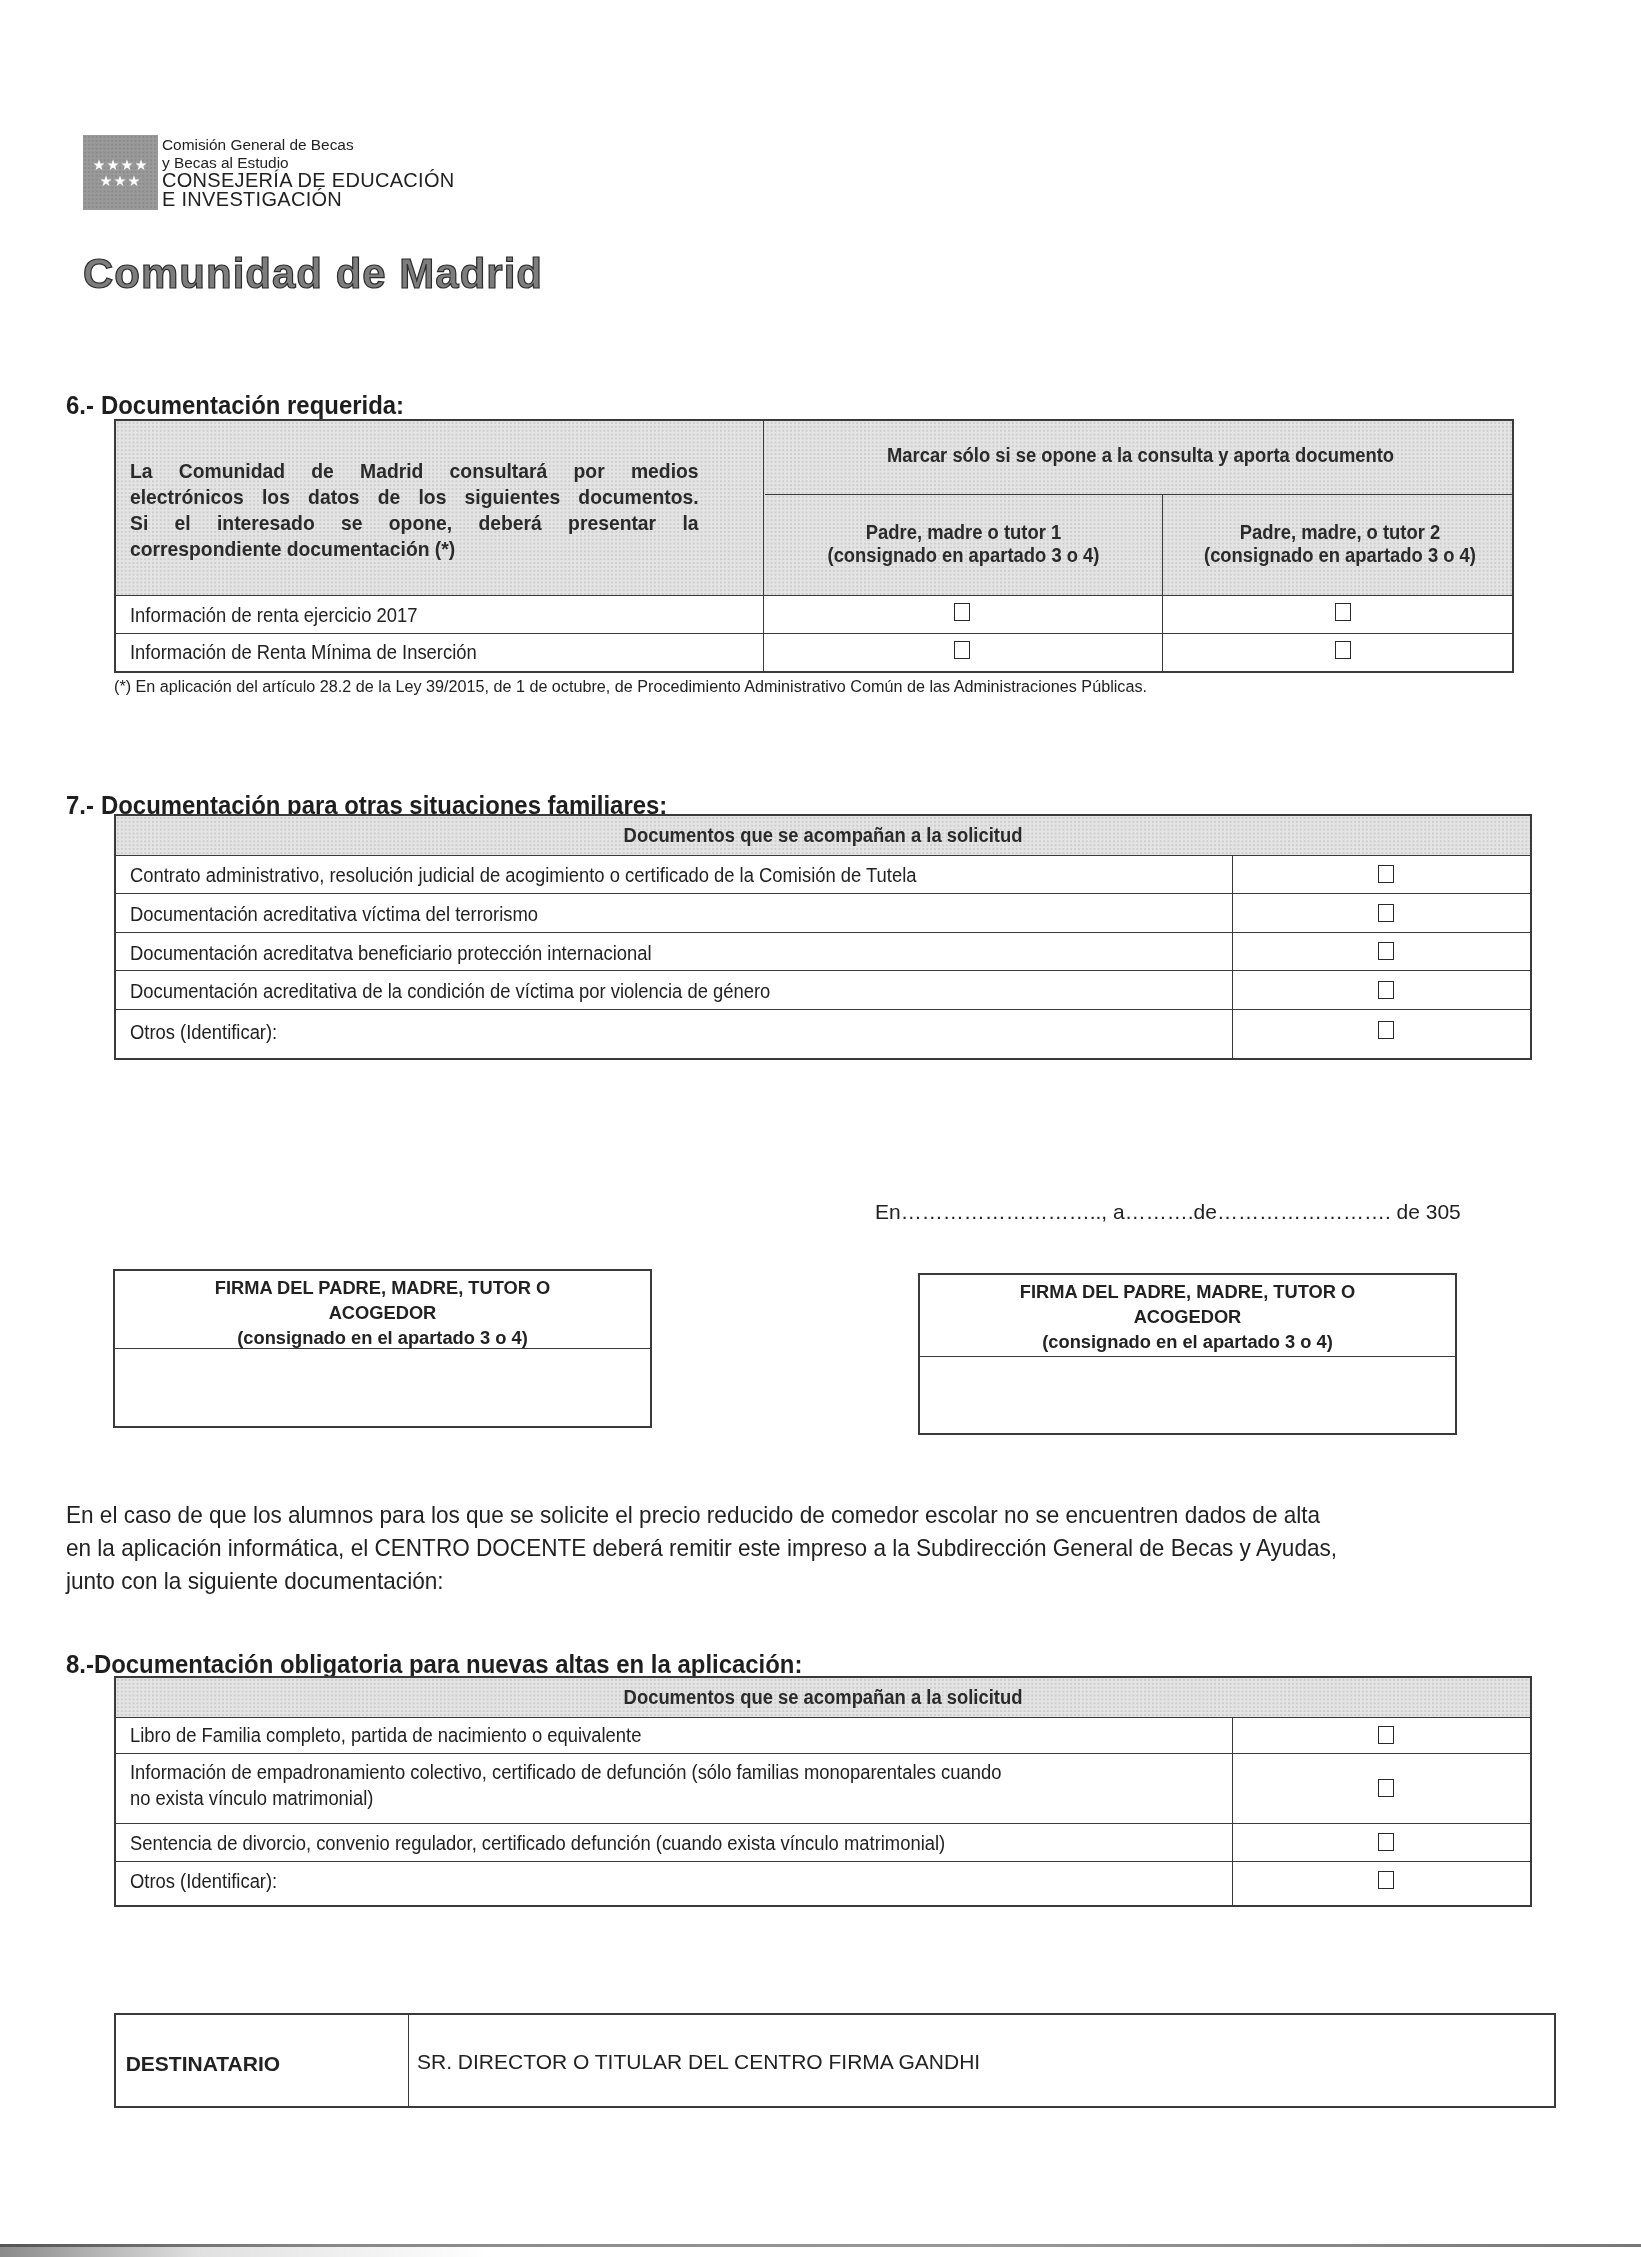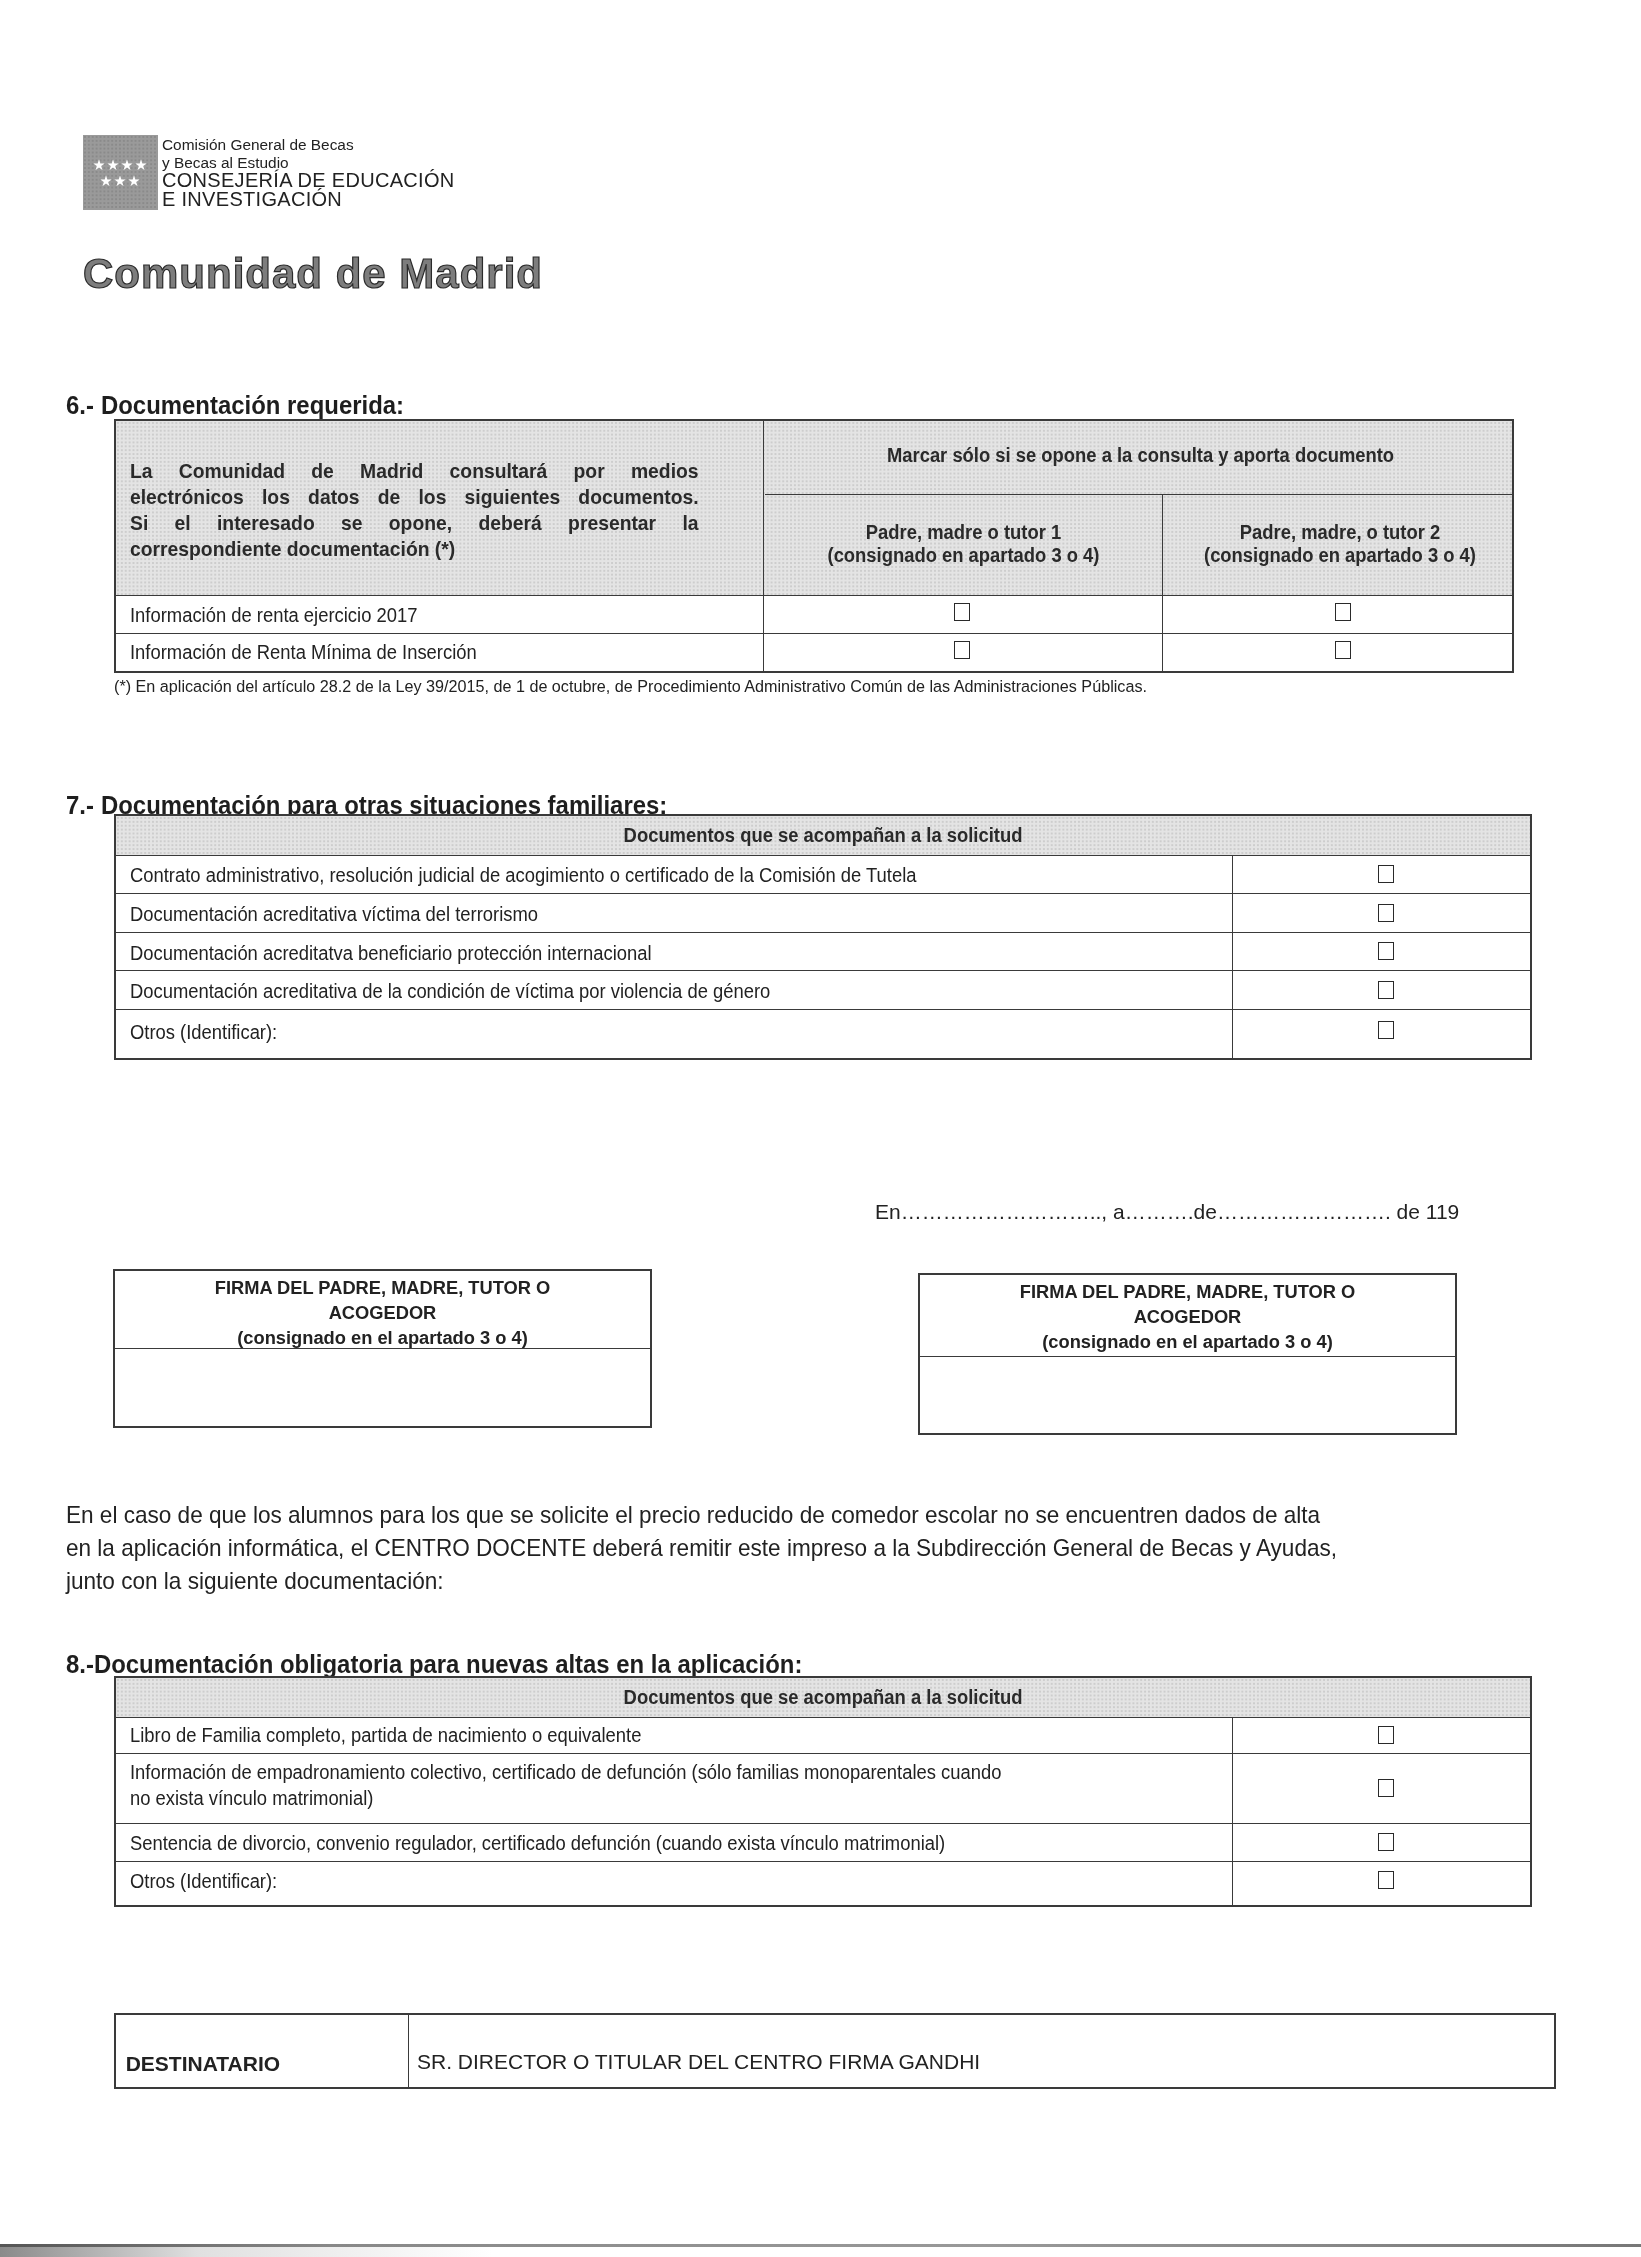--- a/index.html
+++ b/index.html
@@ -114,21 +114,21 @@
   <div class="cell-text" style="left:13.5px; top:87px;">Documentación acreditativa víctima del terrorismo</div>
   <div class="checkbox" style="left:1262px; top:88px;"></div>
   <div class="cell-text" style="left:13.5px; top:126px;">Documentación acreditatva beneficiario protección internacional</div>
   <div class="checkbox" style="left:1262px; top:126px;"></div>
   <div class="cell-text" style="left:13.5px; top:164px;">Documentación acreditativa de la condición de víctima por violencia de género</div>
   <div class="checkbox" style="left:1262px; top:165px;"></div>
   <div class="cell-text" style="left:13.5px; top:205px;">Otros (Identificar):</div>
   <div class="checkbox" style="left:1262px; top:205px;"></div>
 </div>
 
-<div class="abs date-line" style="left:875px; top:1200px;">En……………………….., a……….de……………………. de 119</div>
+<div class="abs date-line" style="left:875px; top:1200px;">En……………………….., a……….de……………………. de 305</div>
 
 <div class="abs sig-box" style="left:113px; top:1269px; width:539px; height:159px;">
   <div class="sig-head">
     <div>FIRMA DEL PADRE, MADRE, TUTOR O</div>
     <div>ACOGEDOR</div>
     <div>(consignado en el apartado 3 o 4)</div>
   </div>
   <div class="hline" style="top:77px;"></div>
   <div class="sig-area" style="top:79px;"></div>
 </div>
@@ -169,21 +169,21 @@
   <div class="cell-text" style="left:13.5px; top:109px;">no exista vínculo matrimonial)</div>
   <div class="checkbox" style="left:1262px; top:101px;"></div>
 
   <div class="cell-text" style="left:13.5px; top:154px;">Sentencia de divorcio, convenio regulador, certificado defunción (cuando exista vínculo matrimonial)</div>
   <div class="checkbox" style="left:1262px; top:155px;"></div>
 
   <div class="cell-text" style="left:13.5px; top:192px;">Otros (Identificar):</div>
   <div class="checkbox" style="left:1262px; top:193px;"></div>
 </div>
 
-<div class="abs box" style="left:114px; top:2013px; width:1442px; height:76px;">
+<div class="abs box" style="left:114px; top:2013px; width:1442px; height:95px;">
   <div class="vline" style="left:292px;"></div>
   <div class="dest-label">DESTINATARIO</div>
   <div class="dest-value">SR. DIRECTOR O TITULAR DEL CENTRO  FIRMA GANDHI</div>
 </div>
 
 <div class="abs scan-edge"></div>
 <div class="abs scan-bottom"></div>
 
 
 </body></html>

